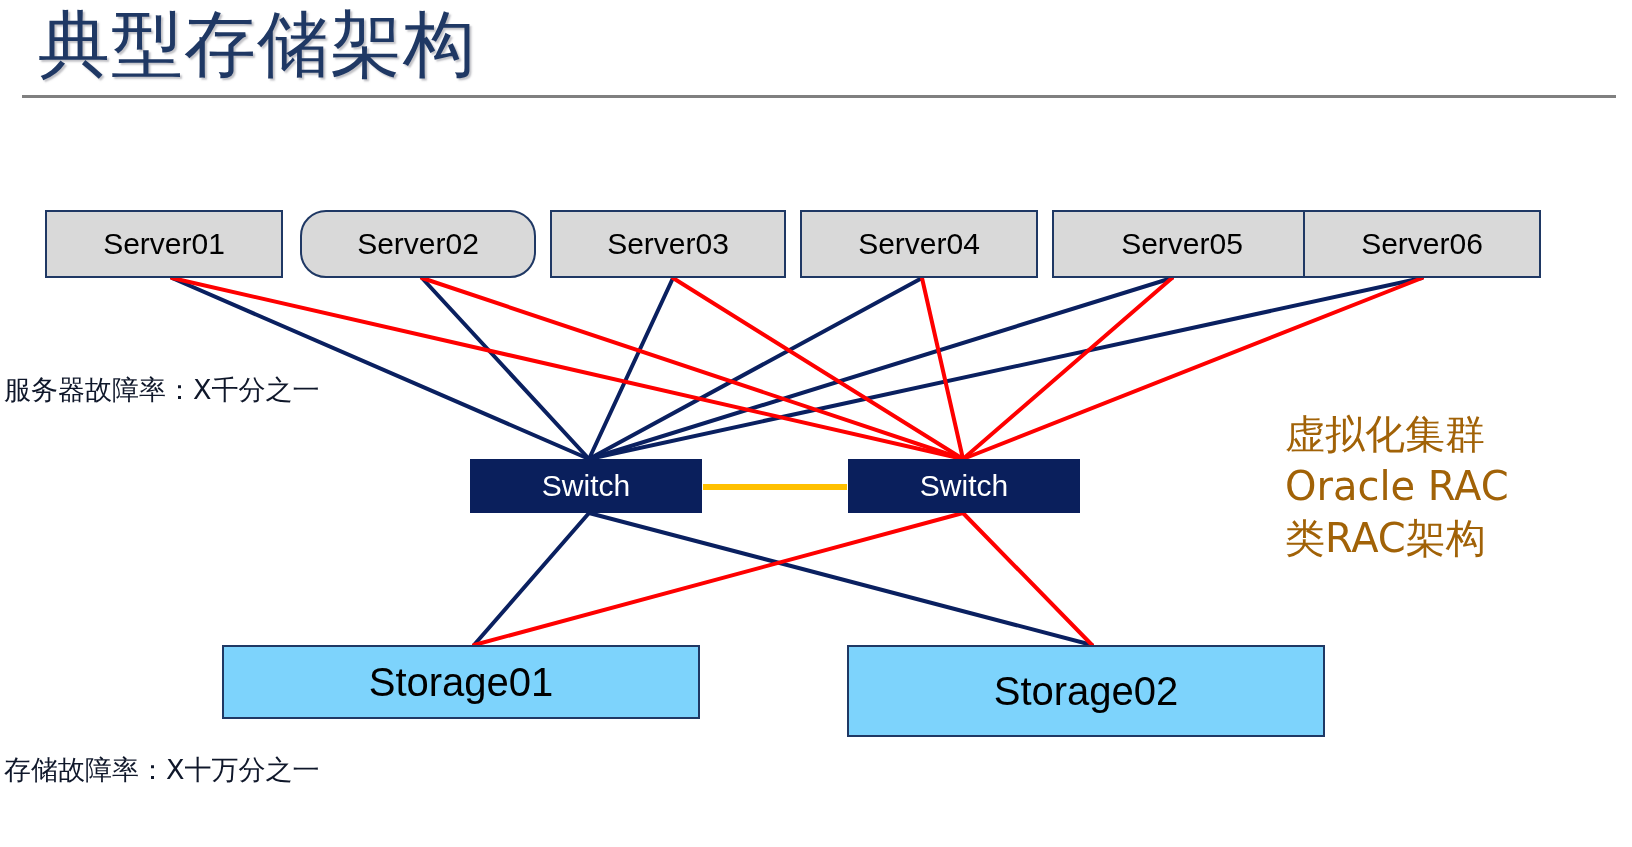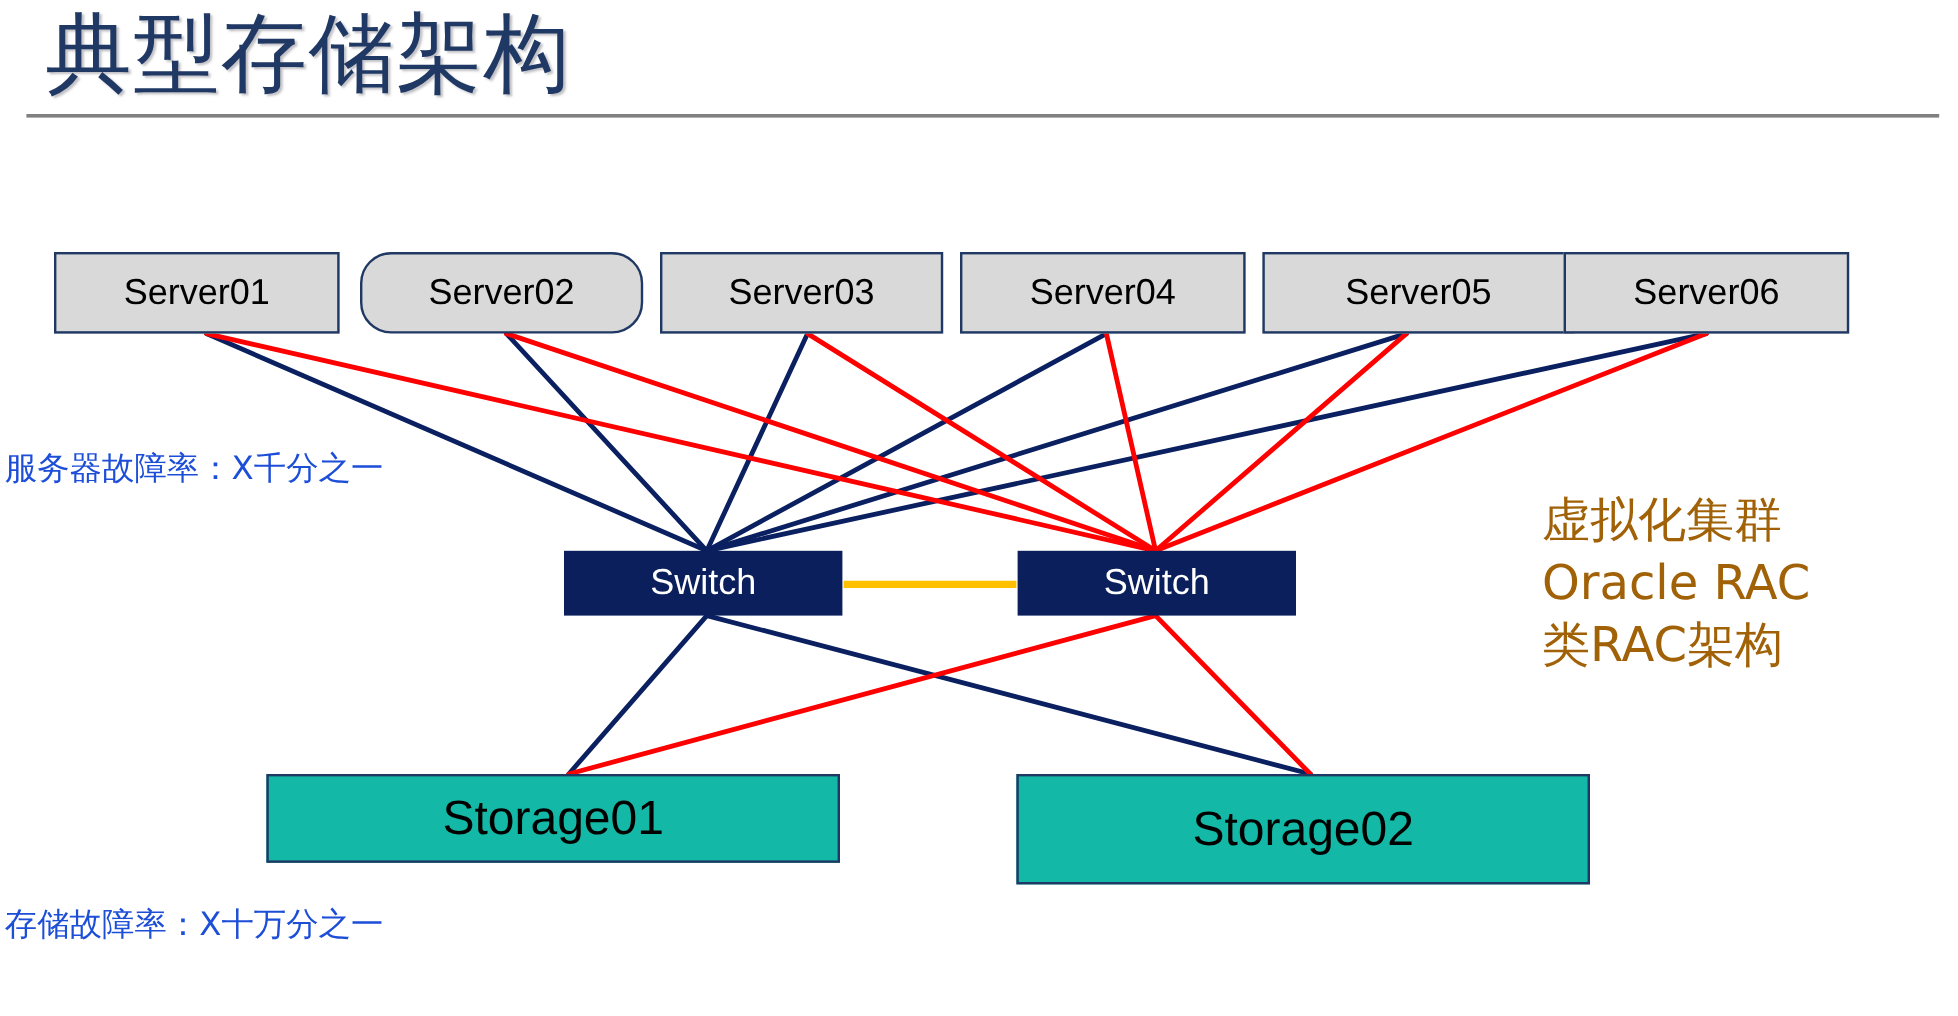--- a/index.html
+++ b/index.html
@@ -77,31 +77,31 @@
     height: 68px;
   }
   .node.switch {
     background: #0a1f5c;
     border: none;
     color: #ffffff;
     font-size: 30px;
     height: 54px;
   }
   .node.storage {
-    background: #14b8a6;
+    background: #7dd3fc;
     border: 2px solid #1f3864;
     color: #000000;
     font-size: 40px;
     height: 74px;
   }
 
   
   .annotation {
     position: absolute;
-    color: #1d4ed8;
+    color: #0f172a;
     font-family: "DejaVu Sans", "Liberation Sans", sans-serif;
     white-space: nowrap;
   }
   #ann-server-rate {
     left: 4px;
     top: 372px;
     font-size: 27px;
   }
   #ann-storage-rate {
     left: 4px;

